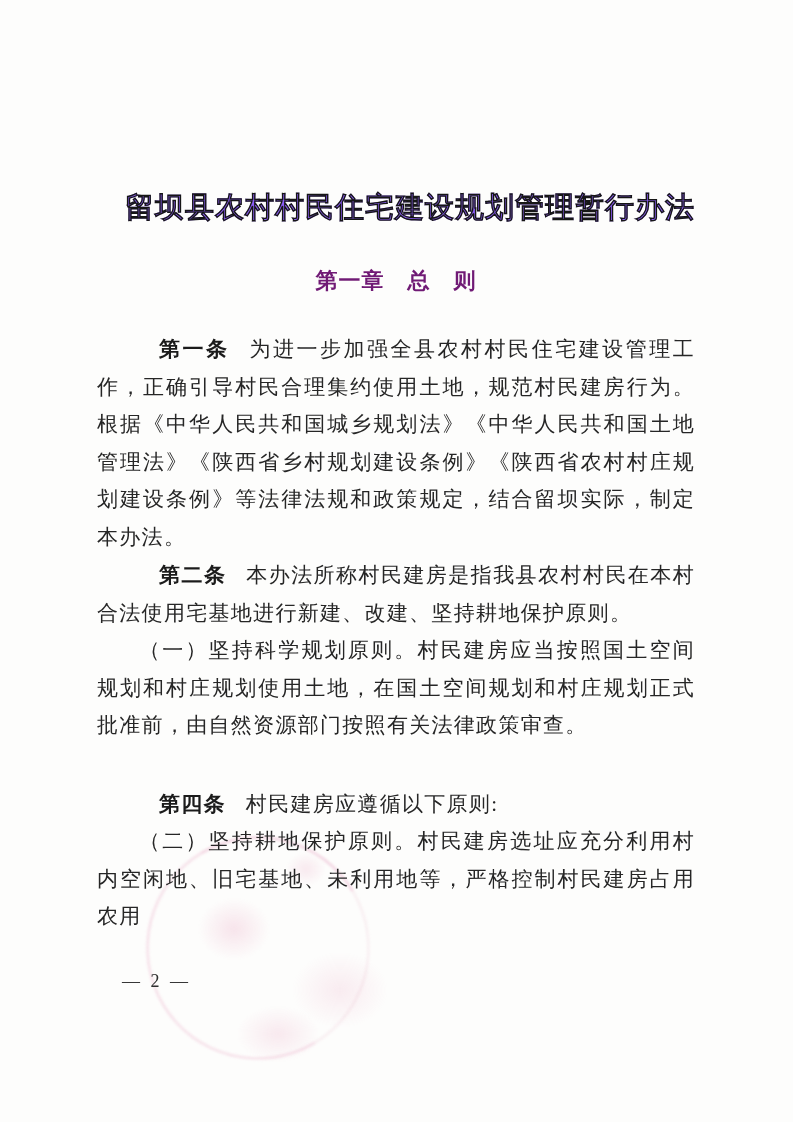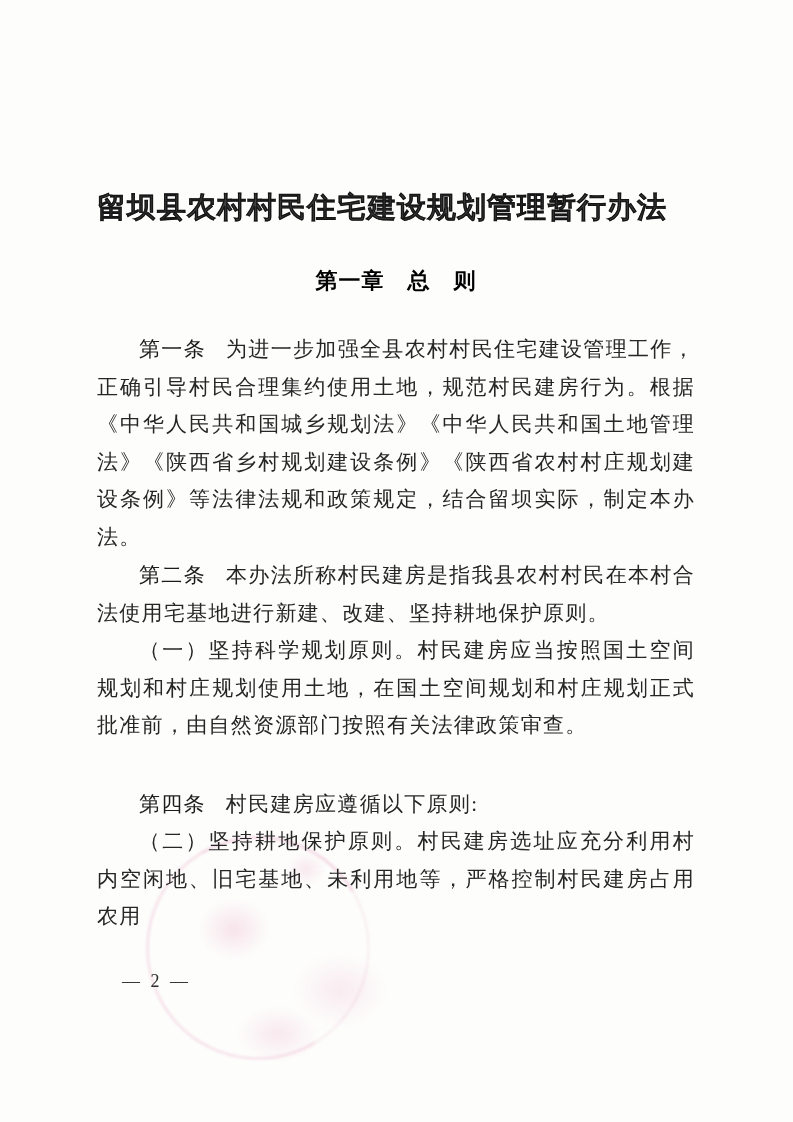--- a/index.html
+++ b/index.html
@@ -21,53 +21,54 @@
     top: 0;
     width: 598px;
     z-index: 2;
   }
   .doc-title {
     margin: 190px 0 0 0;
     font-family: "Liberation Sans", sans-serif;
     font-weight: 800;
     font-size: 29px;
     line-height: 34px;
-    text-align: left;
+    text-align: right;
     letter-spacing: 1px;
-    color: #404040;
+    color: #8b5cf6;
     -webkit-text-stroke: 0.4px #161616;
   }
   .chapter-heading {
     font-family: "Liberation Sans", sans-serif;
     font-weight: 700;
     font-size: 22px;
     line-height: 26px;
     text-align: center;
     letter-spacing: 1px;
-    color: #000000;
+    color: #701a75;
     margin: 0;
   }
   .chapter-heading.first { margin-top: 44px; }
   .chapter-heading.second { margin-top: 19px; }
   .article {
     margin: 0;
     font-size: 21px;
     line-height: 37.5px;
     letter-spacing: 1.3px;
     color: #262626;
     text-align: justify;
     text-indent: 2em;
   }
   .article.first-after-h1 { margin-top: 36px; }
   .article.first-after-h2 { margin-top: 40px; }
   .article-label {
     font-family: "Liberation Sans", sans-serif;
-    font-weight: 400;
+    font-weight: 700;
     color: #1b1b1b;
     margin-right: 0.95em;
+    margin-left: 20px;
   }
   .page-number {
     position: absolute;
     left: 122px;
     top: 971px;
     z-index: 2;
     font-size: 18px;
     letter-spacing: 3px;
     color: #2e2e2e;
   }

